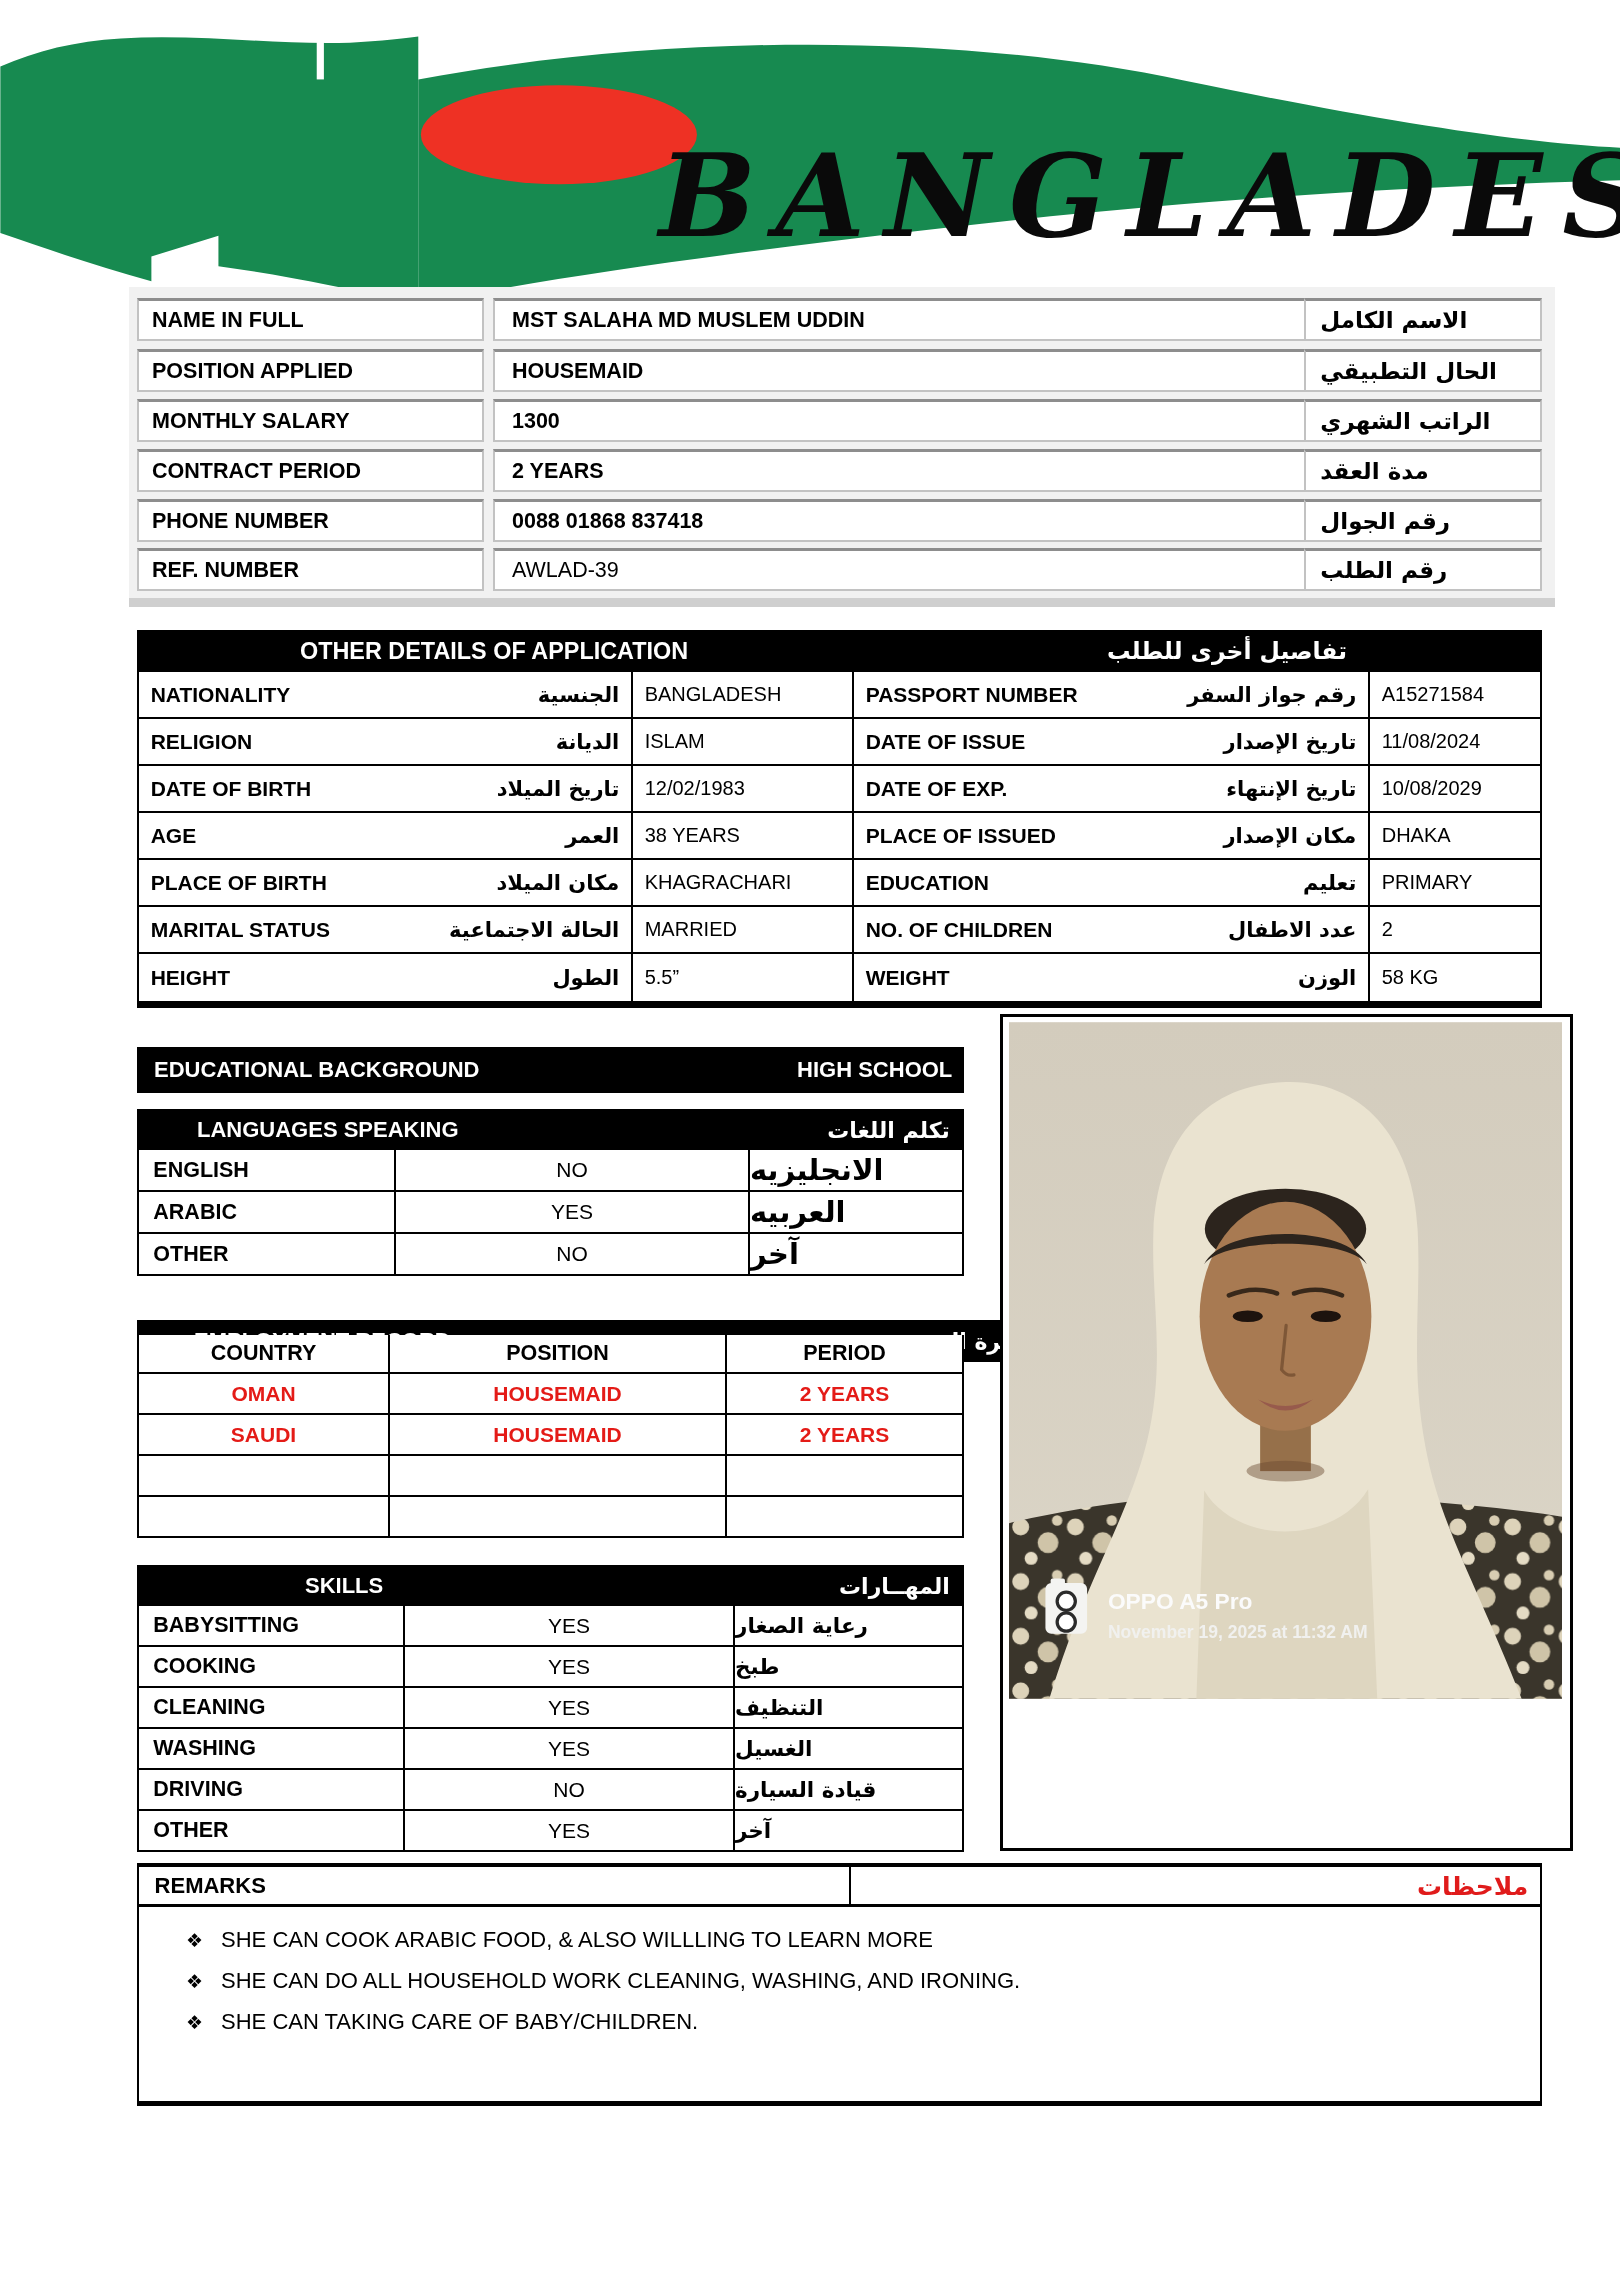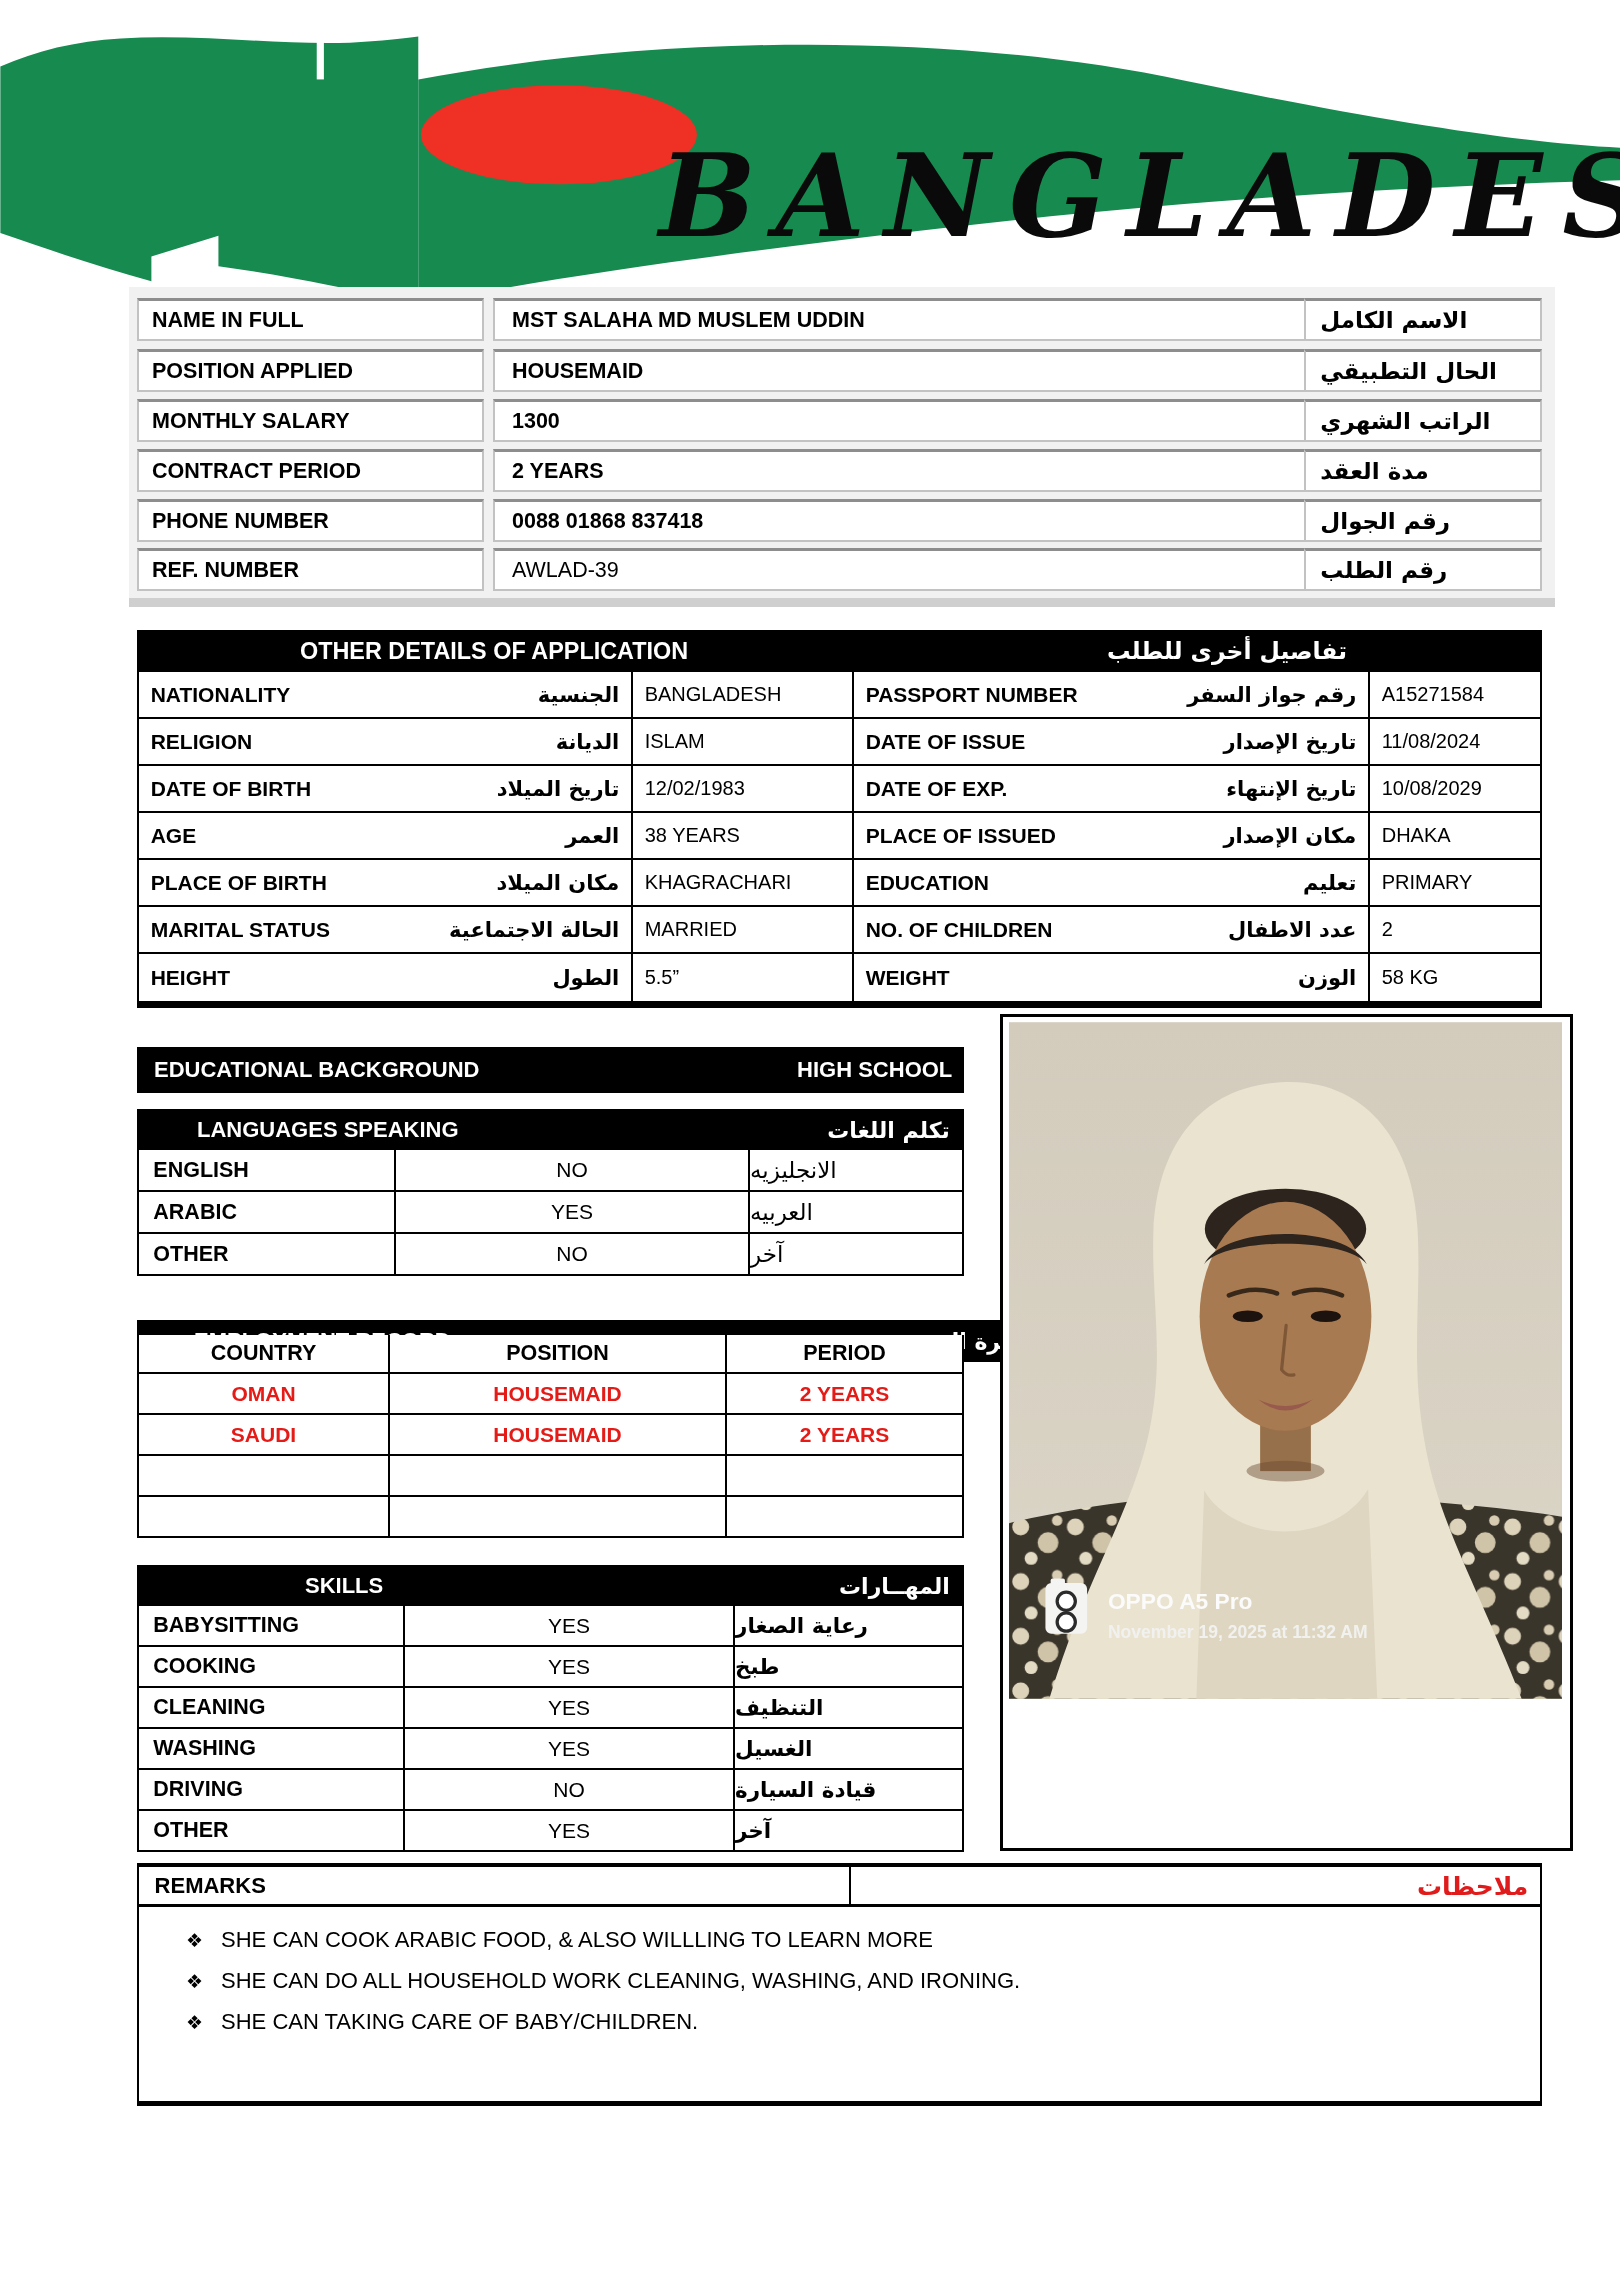--- a/index.html
+++ b/index.html
@@ -51,21 +51,21 @@
   .bar .en{font-weight:bold;font-size:22px;}
   .bar .ar{font-weight:bold;font-size:22px;font-family:"DejaVu Sans",sans-serif;}
 
   
   .ltbl{position:absolute;left:137px;width:827px;}
   .lrow{display:flex;height:42px;border:solid #000;border-width:0 2.6px 2.6px 2.6px;box-sizing:border-box;background:#fff;}
   .lc1{width:255px;display:flex;align-items:center;padding-left:14.3px;font-weight:bold;font-size:21.5px;box-sizing:border-box;}
   .lc2{width:356px;display:flex;align-items:center;justify-content:center;font-size:21px;
        border-left:2px solid #000;border-right:2px solid #000;box-sizing:border-box;}
   .lc3{flex:1;display:flex;align-items:center;justify-content:flex-end;padding-right:30px;
-       font-weight:normal;font-size:23px;font-family:"DejaVu Sans",sans-serif;box-sizing:border-box;}
+       font-weight:bold;font-size:29px;font-family:"DejaVu Sans",sans-serif;box-sizing:border-box;}
 
   .erow{display:flex;height:41px;border:solid #000;border-width:0 2.6px 2.6px 2.6px;box-sizing:border-box;background:#fff;}
   .ec{display:flex;align-items:center;justify-content:center;box-sizing:border-box;font-size:21px;}
   .ec1{width:249px;}
   .ec2{width:339px;border-left:2px solid #000;border-right:2px solid #000;}
   .ec3{flex:1;}
   .erow.head .ec{font-weight:bold;font-size:21.5px;color:#000;}
   .erow.data .ec{font-weight:bold;color:#e41b17;}
 
   .srow{display:flex;height:41px;border:solid #000;border-width:0 2.6px 2.6px 2.6px;box-sizing:border-box;background:#fff;}

